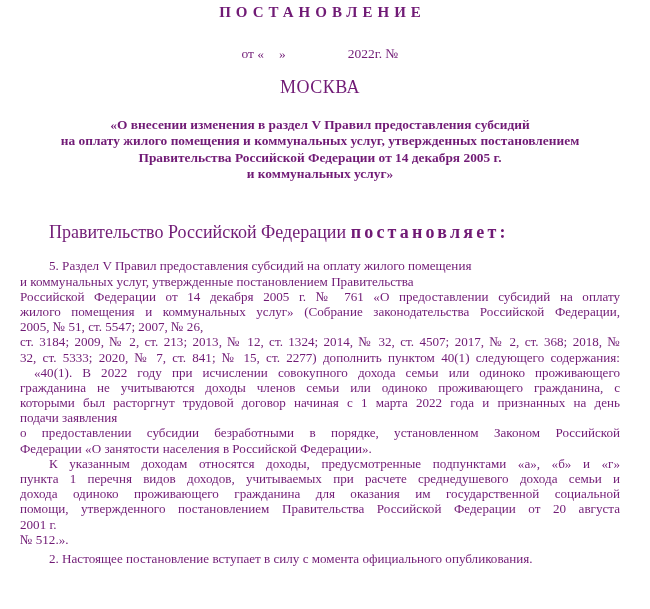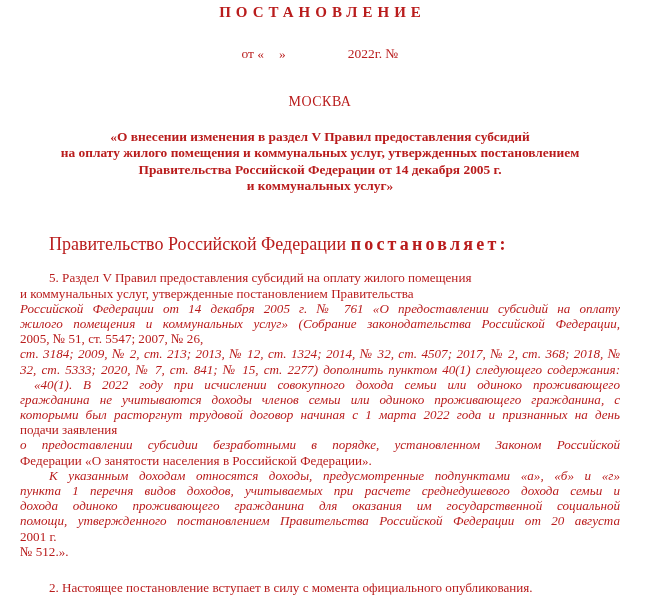--- a/index.html
+++ b/index.html
@@ -6,21 +6,21 @@
     margin: 0;
     padding: 0;
     background: #ffffff;
   }
   .page {
     position: relative;
     width: 650px;
     height: 609px;
     overflow: hidden;
     background: #ffffff;
-    color: #b91c1c;
+    color: #701a75;
     font-family: "Liberation Serif", "DejaVu Serif", serif;
     box-sizing: border-box;
     padding: 0 30px 0 20px;
   }
   .doc-type {
     margin-top: 4px;
     text-align: center;
     font-weight: bold;
     font-size: 15px;
     letter-spacing: 5px;
@@ -30,23 +30,23 @@
   .date-line {
     margin-top: 25px;
     display: flex;
     justify-content: center;
     align-items: center;
     font-size: 13.5px;
   }
   .date-line .gap-small { display: inline-block; width: 15px; }
   .date-line .gap-large { display: inline-block; width: 62px; }
   .city {
-    margin-top: 32px;
+    margin-top: 15px;
     text-align: center;
-    font-size: 14px;
+    font-size: 18px;
     letter-spacing: 0.5px;
   }
   .doc-title {
     margin-top: 19px;
     text-align: center;
     font-weight: bold;
     font-size: 13.4px;
     line-height: 16.3px;
   }
   .intro {
@@ -65,25 +65,24 @@
   }
   .line {
     line-height: 15.2px;
     height: 15.2px;
     overflow: hidden;
     text-align: left;
   }
   .line.just {
     text-align: justify;
     text-align-last: justify;
-    font-style: italic;
   }
   .line.ind { padding-left: 29px; }
   .line.ind-sm { padding-left: 14px; }
-  .line.gap-top { margin-top: 21px; }
+  .line.gap-top { margin-top: 4px; }
 </style>
 </head>
 <body>
 
 <div class="page">
 
   <div class="doc-type">ПОСТАНОВЛЕНИЕ</div>
 
   <div class="date-line">
     <span>от «</span>

